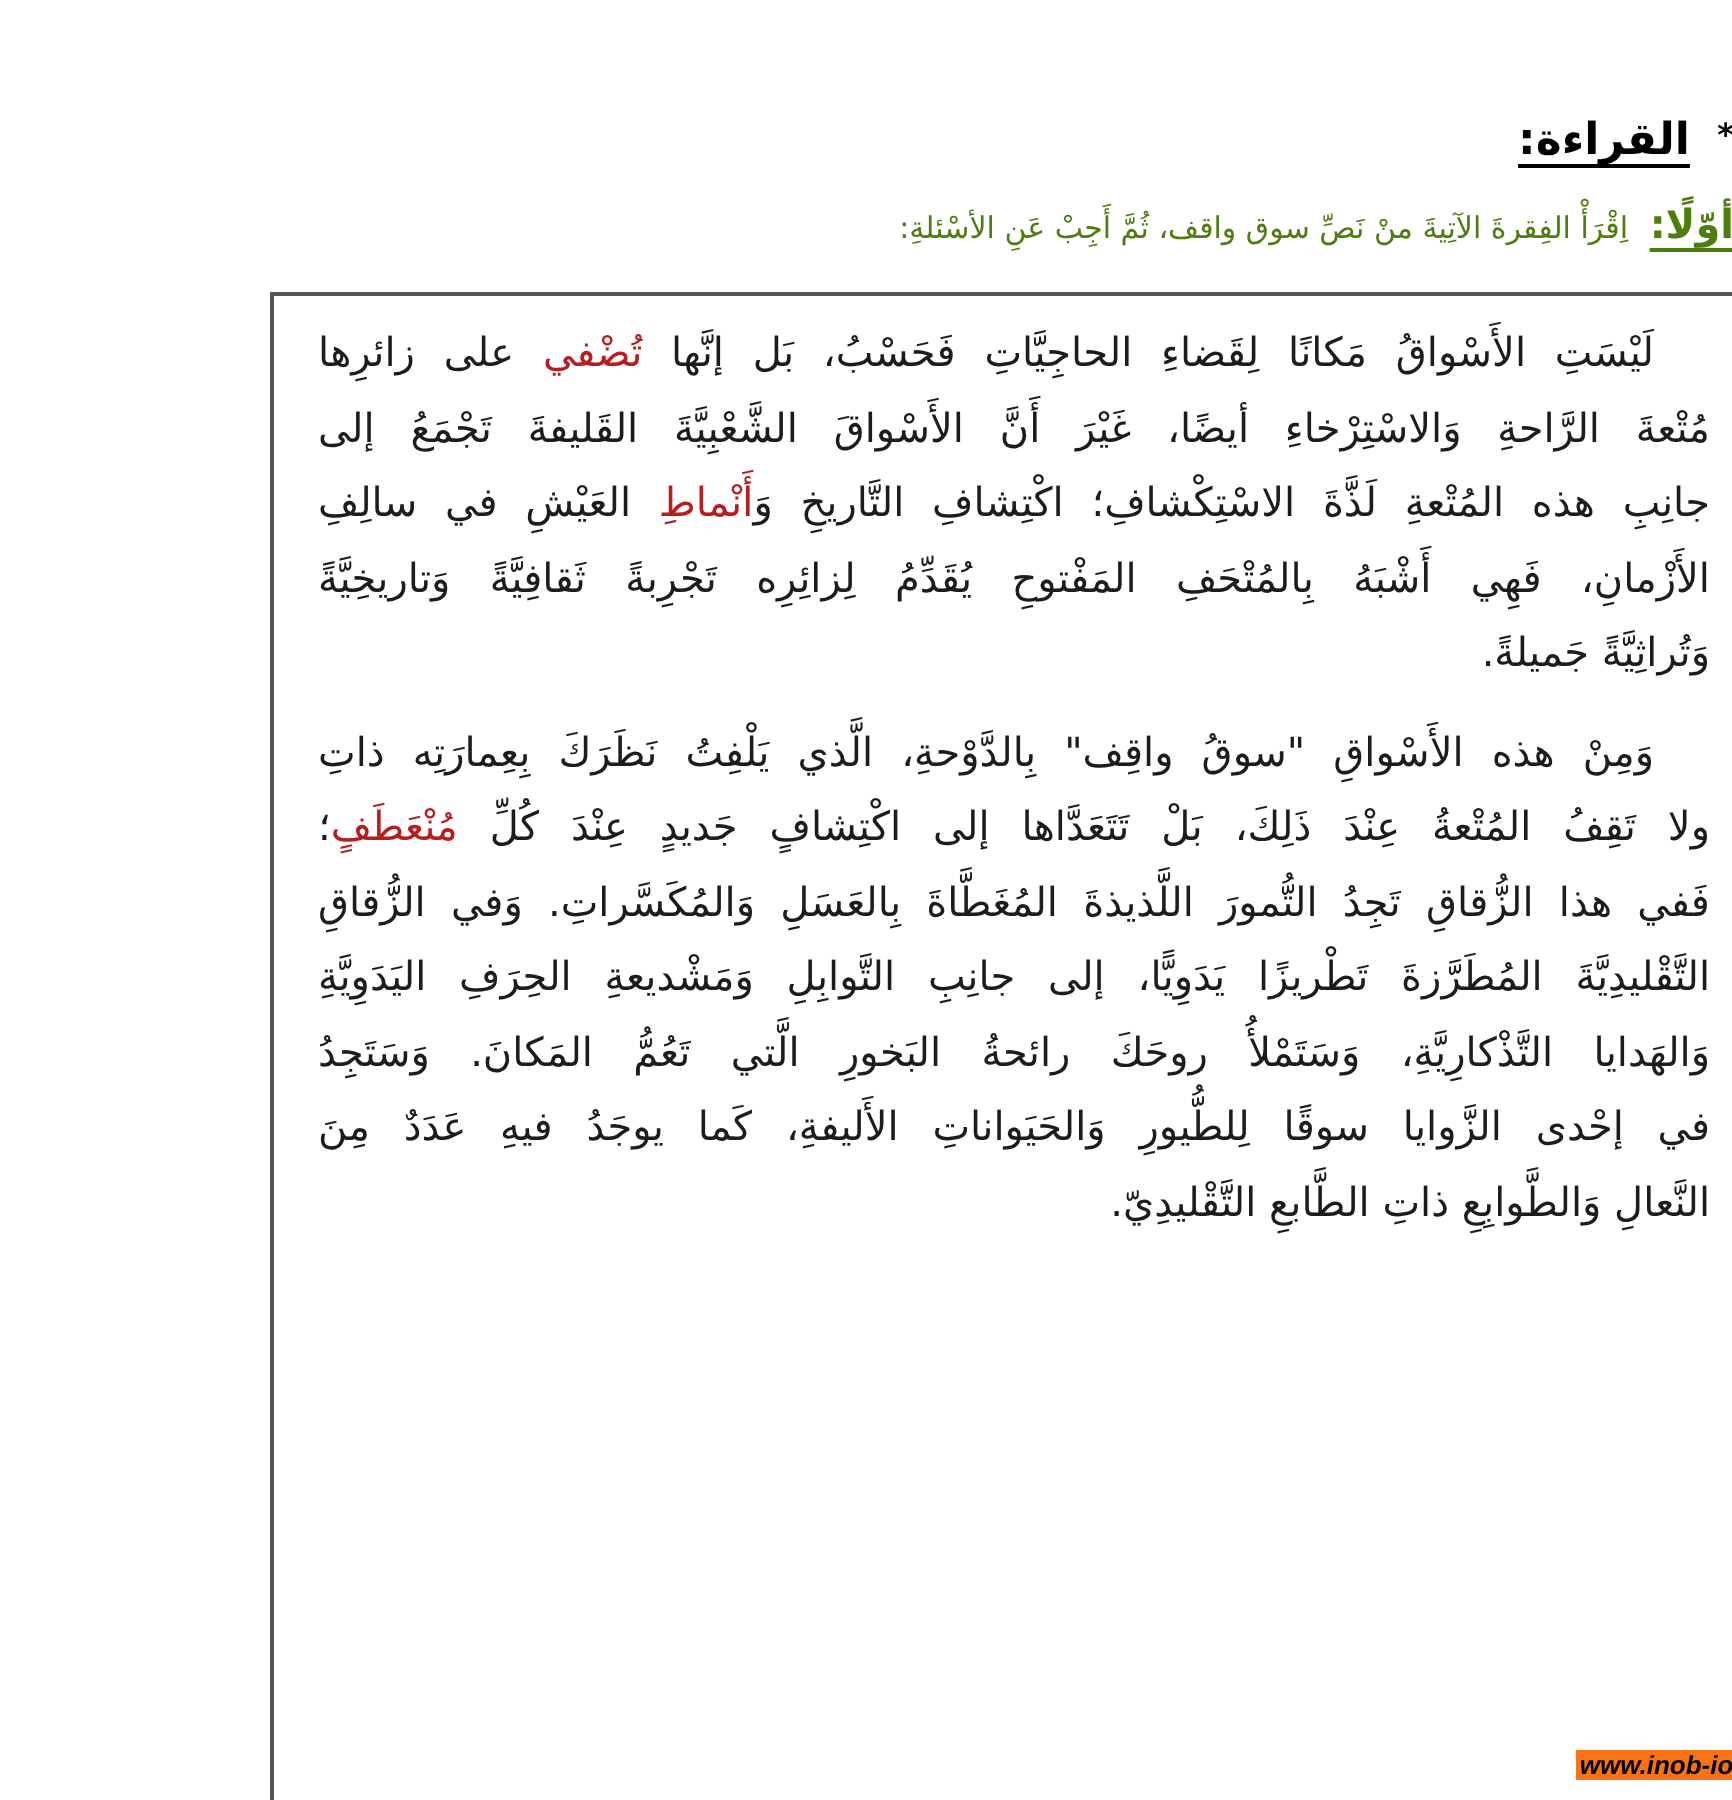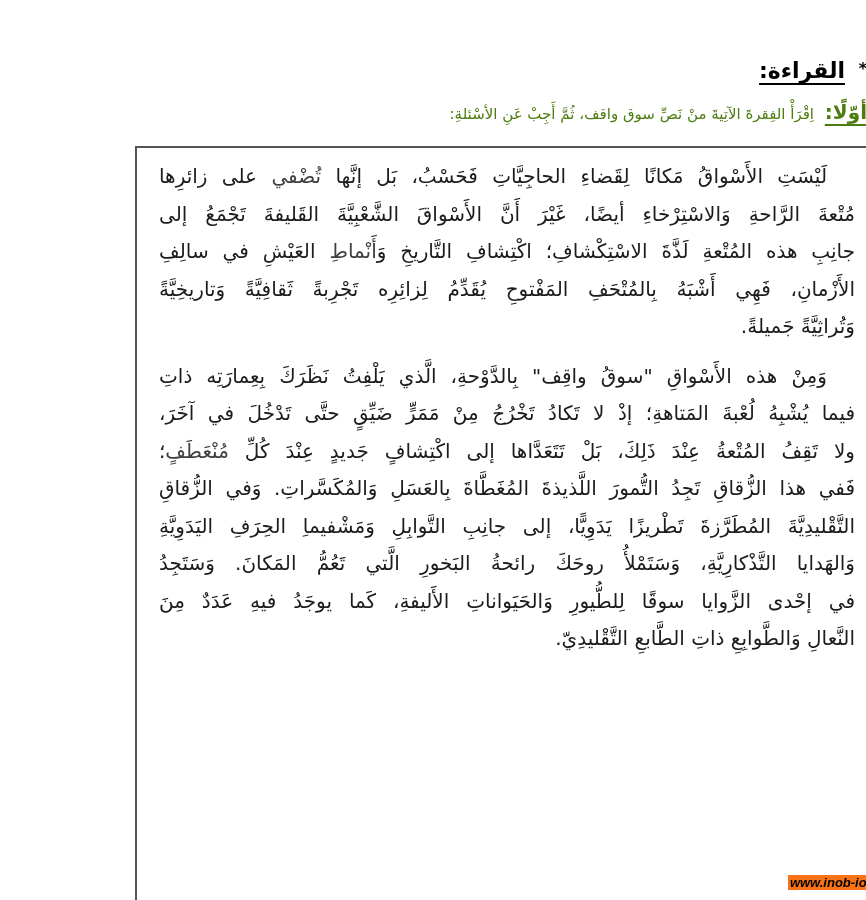--- a/index.html
+++ b/index.html
@@ -17,21 +17,21 @@
   .passage-box { position: absolute; left: 88px; top: 146px; width: 738px; height: 770px;
                  border-left: 2px solid #555; border-right: 2px solid #555; border-top: 2px solid #555;
                  box-sizing: border-box; }
   .passage { position: absolute; left: 112px; right: 58px; top: 158px; direction: rtl;
              font-family: "DejaVu Sans", sans-serif; font-size: 20px; line-height: 37.5px; color: #1c1c1c;
              text-align: justify; }
   .line { display: block; text-align-last: justify; white-space: nowrap; height: 37.5px; overflow: visible; }
   .line.last { text-align-last: right; }
   .para-gap { height: 12px; }
   .indent { padding-right: 28px; }
-  .hl { color: #404040; }
+  .hl { color: #b91c1c; }
   .watermark { position: absolute; right: 14px; bottom: 10px; font-family: Liberation Sans, sans-serif;
                font-style: italic; font-weight: bold; font-size: 13px; color: #000; background: #f97316;
                padding: 0 2px; direction: ltr; }
 </style>
 </head>
 <body>
 
 <div class="page">
   <div class="heading">
     <span class="star">*</span>
@@ -49,24 +49,23 @@
     <div id="p1">
         <span class="line indent"><span>لَيْسَتِ الأَسْواقُ مَكانًا لِقَضاءِ الحاجِيَّاتِ فَحَسْبُ، بَل إنَّها </span><span class="hl">تُضْفي</span><span> على زائرِها</span></span>
         <span class="line"><span>مُتْعةَ الرَّاحةِ وَالاسْتِرْخاءِ أيضًا، غَيْرَ أَنَّ الأَسْواقَ الشَّعْبِيَّةَ القَليفةَ تَجْمَعُ إلى</span></span>
         <span class="line"><span>جانِبِ هذه المُتْعةِ لَذَّةَ الاسْتِكْشافِ؛ اكْتِشافِ التَّاريخِ وَ</span><span class="hl">أَنْماطِ</span><span> العَيْشِ في سالِفِ</span></span>
         <span class="line"><span>الأَزْمانِ، فَهِي أَشْبَهُ بِالمُتْحَفِ المَفْتوحِ يُقَدِّمُ لِزائِرِه تَجْرِبةً ثَقافِيَّةً وَتاريخِيَّةً</span></span>
         <span class="line last"><span>وَتُراثِيَّةً جَميلةً.</span></span>
       </div>
     <div class="para-gap"></div>
     <div id="p2">
         <span class="line indent"><span>وَمِنْ هذه الأَسْواقِ "سوقُ واقِف" بِالدَّوْحةِ، الَّذي يَلْفِتُ نَظَرَكَ بِعِمارَتِه ذاتِ</span></span>
-        <span class="line"><span>فيما يُشْبِهُ لُعْبةَ المَتاهةِ؛ إذْ لا تَكادُ تَخْرُجُ مِنْ مَمَرٍّ ضَيِّقٍ حتَّى تَدْخُلَ في آخَرَ،</span></span>
         <span class="line"><span>ولا تَقِفُ المُتْعةُ عِنْدَ ذَلِكَ، بَلْ تَتَعَدَّاها إلى اكْتِشافٍ جَديدٍ عِنْدَ كُلِّ </span><span class="hl">مُنْعَطَفٍ</span><span>؛</span></span>
         <span class="line"><span>فَفي هذا الزُّقاقِ تَجِدُ التُّمورَ اللَّذيذةَ المُغَطَّاةَ بِالعَسَلِ وَالمُكَسَّراتِ. وَفي الزُّقاقِ</span></span>
-        <span class="line"><span>التَّقْليدِيَّةَ المُطَرَّزةَ تَطْريزًا يَدَوِيًّا، إلى جانِبِ التَّوابِلِ وَمَشْفيماِ الحِرَفِ اليَدَوِيَّةِ</span></span>
+        <span class="line"><span>التَّقْليدِيَّةَ المُطَرَّزةَ تَطْريزًا يَدَوِيًّا، إلى جانِبِ التَّوابِلِ وَمَشْديعةِ الحِرَفِ اليَدَوِيَّةِ</span></span>
         <span class="line"><span>وَالهَدايا التَّذْكارِيَّةِ، وَسَتَمْلأُ روحَكَ رائحةُ البَخورِ الَّتي تَعُمُّ المَكانَ. وَسَتَجِدُ</span></span>
         <span class="line"><span>في إحْدى الزَّوايا سوقًا لِلطُّيورِ وَالحَيَواناتِ الأَليفةِ، كَما يوجَدُ فيهِ عَدَدٌ مِنَ</span></span>
         <span class="line last"><span>النَّعالِ وَالطَّوابِعِ ذاتِ الطَّابعِ التَّقْليدِيّ.</span></span>
       </div>
   </div>
 
   <div class="watermark">www.inob-io.com</div>
 </div>
 
 </body></html>

